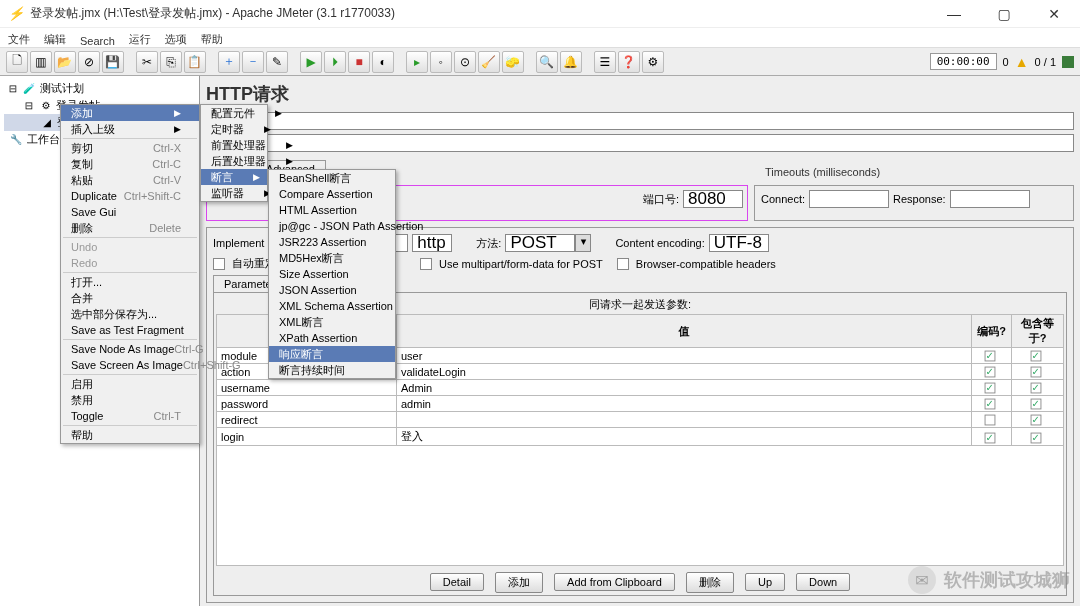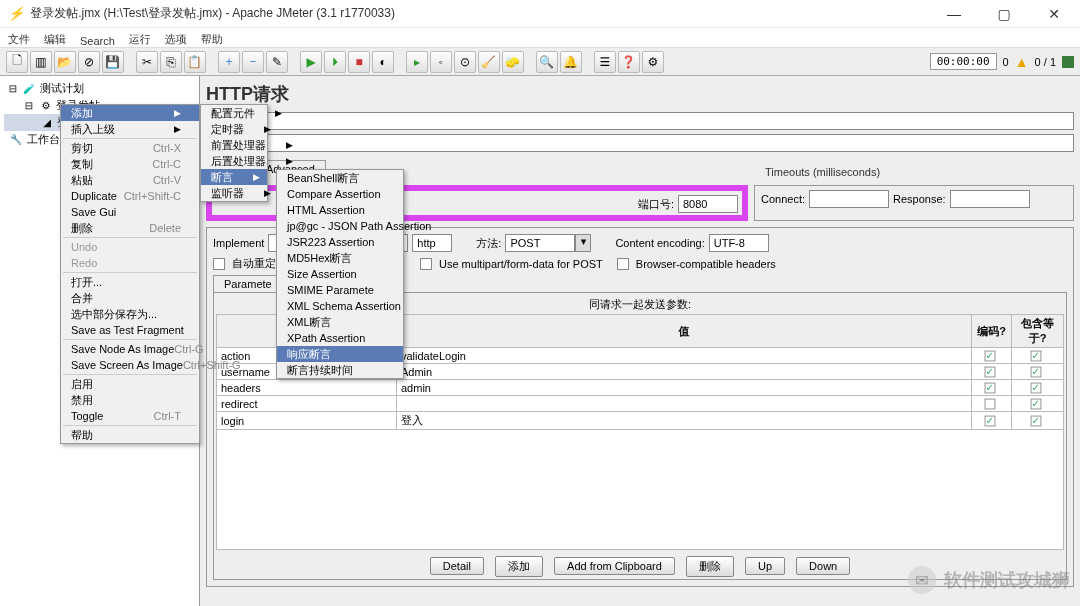--- a/index.html
+++ b/index.html
@@ -18,21 +18,21 @@
 .timer { border: 1px solid #999; background: #fff; padding: 1px 6px; font-family: monospace; font-size: 11px; }
 .warn-triangle { color: #e6a800; font-size: 14px; }
 .content { display: flex; height: 530px; }
 .tree { width: 200px; border-right: 1px solid #999; background: #fff; padding: 4px; position: relative; }
 .tree-row { display: flex; align-items: center; gap: 3px; padding: 1px 2px; cursor: pointer; }
 .tree-row.sel { background: #d0d8e8; color: #000; }
 .tree-icon { width: 14px; height: 14px; display: inline-flex; align-items: center; justify-content: center; font-size: 10px; }
 .main { flex: 1; background: #eee; padding: 4px 6px; position: relative; overflow: hidden; }
 .panel-title { font-size: 18px; font-weight: bold; margin: 2px 0 6px 0; color: #333; }
 .fieldrow { display: flex; align-items: center; gap: 4px; margin-bottom: 4px; }
-.txtfield { background: #fff; border: 1px solid #888; height: 18px; padding: 0 4px; font-size: 11px; }
+.txtfield { background: #fff; border: 1px solid #888; height: 18px; padding: 0 4px; font-size: 17px; }
 .tab-row { display: flex; margin-top: 8px; }
 .tab { padding: 2px 10px; background: #ddd; border: 1px solid #999; border-bottom: none; cursor: pointer; }
 .tab.active { background: #eee; }
 .grp-title { position: relative; top: -12px; background: #eee; display: inline; padding: 0 4px; font-size: 11px; color: #333; }
 .params-table { width: 100%; border-collapse: collapse; background: #fff; }
 .params-table th, .params-table td { border: 1px solid #bbb; padding: 1px 4px; font-size: 11px; text-align: left; height: 14px; }
 .params-table th { background: #eeeeee; text-align: center; position: relative; }
 .params-btns { text-align: center; margin-top: 6px; }
 .btn { display: inline-block; padding: 2px 12px; border: 1px solid #888; background: linear-gradient(#fff,#ddd); border-radius: 2px; margin: 0 4px; cursor: pointer; }
 
@@ -142,21 +142,21 @@
     <div class="fieldrow">
         <input class="txtfield" style="flex: 1 1 0%;">
       </div>
 
     <div class="tab-row">
       <div class="tab">Basic</div>
       <div class="tab active">Advanced</div>
     </div>
 
     <div style="display:flex; gap:6px; margin-top:8px;">
-      <div style="flex:1; border:6px solid #d946ef; height:36px; padding:4px;">
+      <div style="flex:1; border:1px solid #d946ef; height:36px; padding:4px;">
         <div style="display:flex; align-items:center; justify-content:flex-end; gap:4px;">
           <span>端口号:</span>
           <input class="txtfield" style="width: 60px;" value="8080">
         </div>
       </div>
       <div style="width:320px; border:1px solid #999; height:36px; padding:0 6px;">
         <div style="position:relative; top:-8px"><span class="grp-title">Timeouts (milliseconds)</span></div>
         <div style="display:flex; gap:4px; align-items:center; margin-top:-8px;">
           <span>Connect:</span>
             <input class="txtfield" style="width: 80px;">
@@ -195,33 +195,39 @@
         <div style="text-align:center; padding:2px 0;">同请求一起发送参数:</div>
         <table class="params-table">
           <tbody>
               <tr>
             <th style="width:180px">名称:</th>
             <th>值</th>
             <th style="width:40px">编码?</th>
             <th style="width:52px">包含等于?</th>
           </tr>
           <tr>
+                <td>module</td>
+                <td>user</td>
+                <td style="text-align:center"><span class="chk chk2 on"></span></td>
+                <td style="text-align:center"><span class="chk chk2 on"></span></td>
+              </tr>
+          <tr>
                 <td>action</td>
                 <td>validateLogin</td>
                 <td style="text-align:center"><span class="chk chk2 on"></span></td>
                 <td style="text-align:center"><span class="chk chk2 on"></span></td>
               </tr>
           <tr>
                 <td>username</td>
                 <td>Admin</td>
                 <td style="text-align:center"><span class="chk chk2 on"></span></td>
                 <td style="text-align:center"><span class="chk chk2 on"></span></td>
               </tr>
           <tr>
-                <td>headers</td>
+                <td>password</td>
                 <td>admin</td>
                 <td style="text-align:center"><span class="chk chk2 on"></span></td>
                 <td style="text-align:center"><span class="chk chk2 on"></span></td>
               </tr>
           <tr>
                 <td>redirect</td>
                 <td></td>
                 <td style="text-align:center"><span class="chk chk2"></span></td>
                 <td style="text-align:center"><span class="chk chk2 on"></span></td>
               </tr>
@@ -347,21 +353,21 @@
   <div class="ctx-row hl">
       <span>断言</span>
       <span class="ctx-arrow">▶</span>
     </div>
   <div class="ctx-row">
       <span>监听器</span>
       <span class="ctx-arrow">▶</span>
     </div>
 </div>
 
-<div class="ctx" style="left:276px; top:169px; width:128px;">
+<div class="ctx" style="left:268px; top:169px; width:128px;">
   <div class="ctx-row">
       <span>BeanShell断言</span>
     </div>
   <div class="ctx-row">
       <span>Compare Assertion</span>
     </div>
   <div class="ctx-row">
       <span>HTML Assertion</span>
     </div>
   <div class="ctx-row">
@@ -370,21 +376,21 @@
   <div class="ctx-row">
       <span>JSR223 Assertion</span>
     </div>
   <div class="ctx-row">
       <span>MD5Hex断言</span>
     </div>
   <div class="ctx-row">
       <span>Size Assertion</span>
     </div>
   <div class="ctx-row">
-      <span>SMIME Paramete</span>
+      <span>JSON Assertion</span>
     </div>
   <div class="ctx-row">
       <span>XML Schema Assertion</span>
     </div>
   <div class="ctx-row">
       <span>XML断言</span>
     </div>
   <div class="ctx-row">
       <span>XPath Assertion</span>
     </div>

